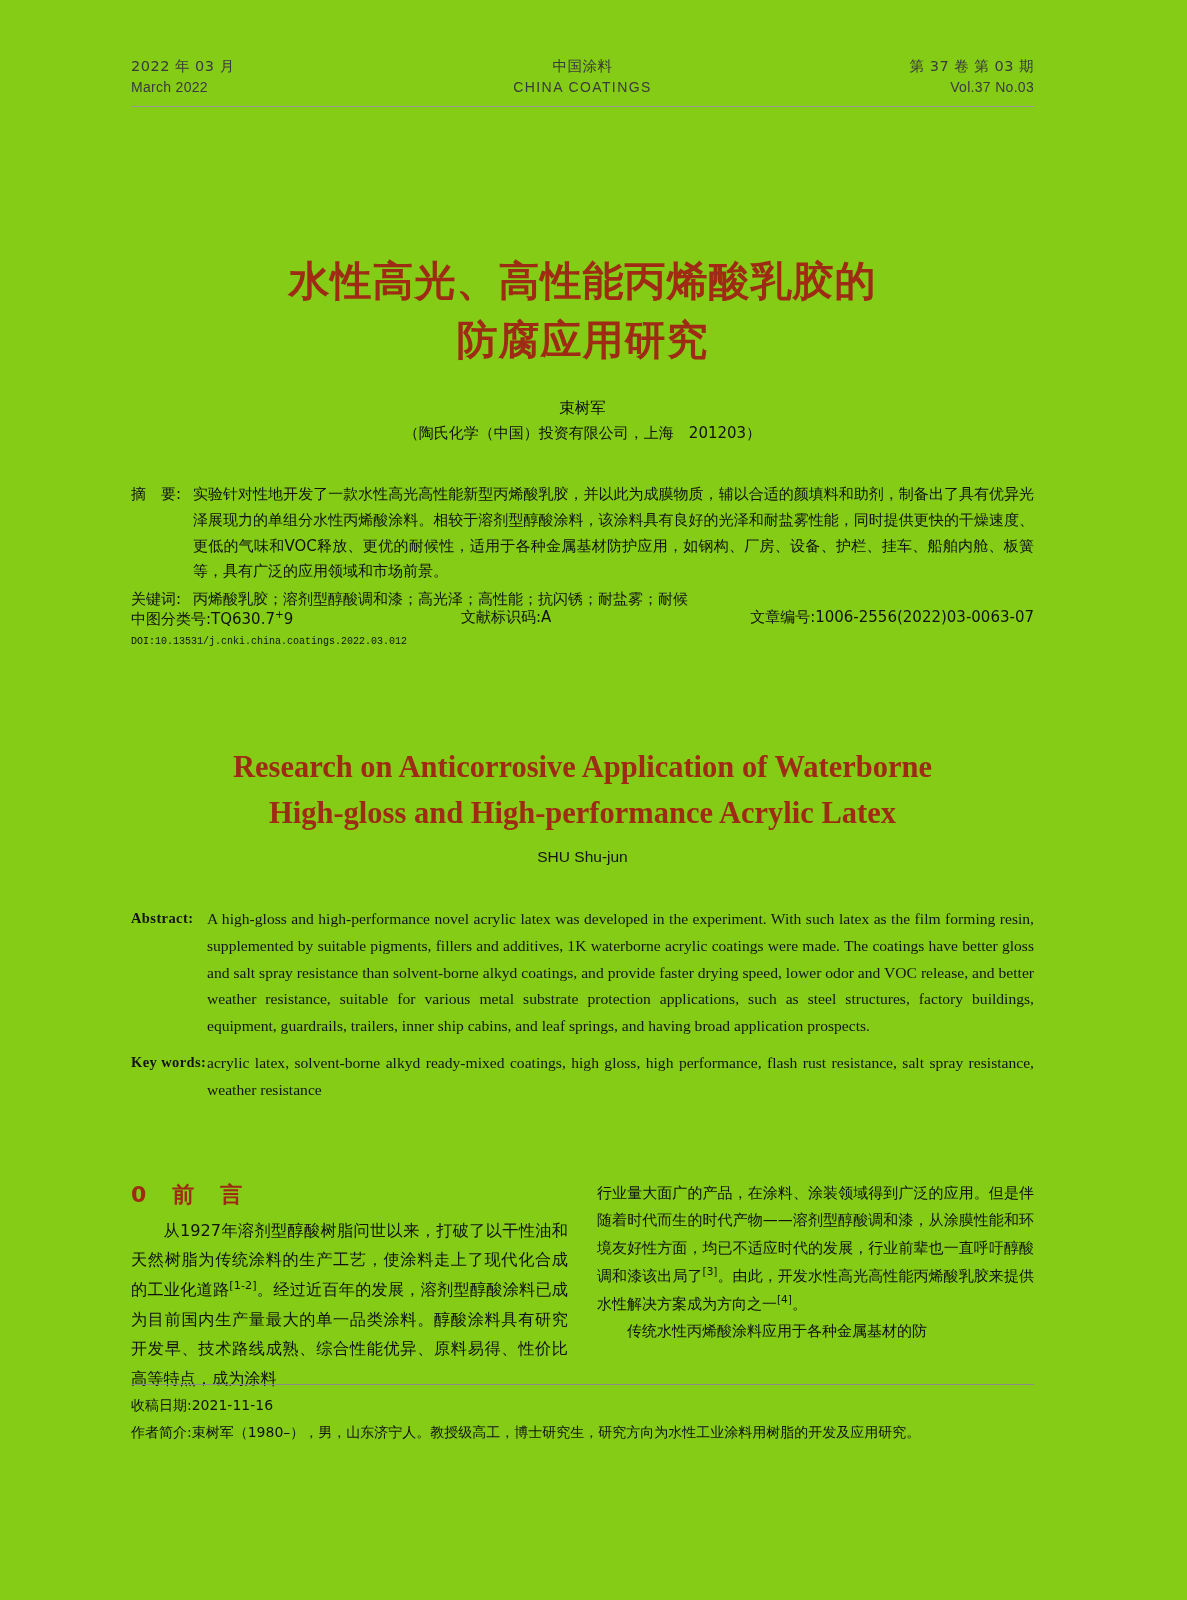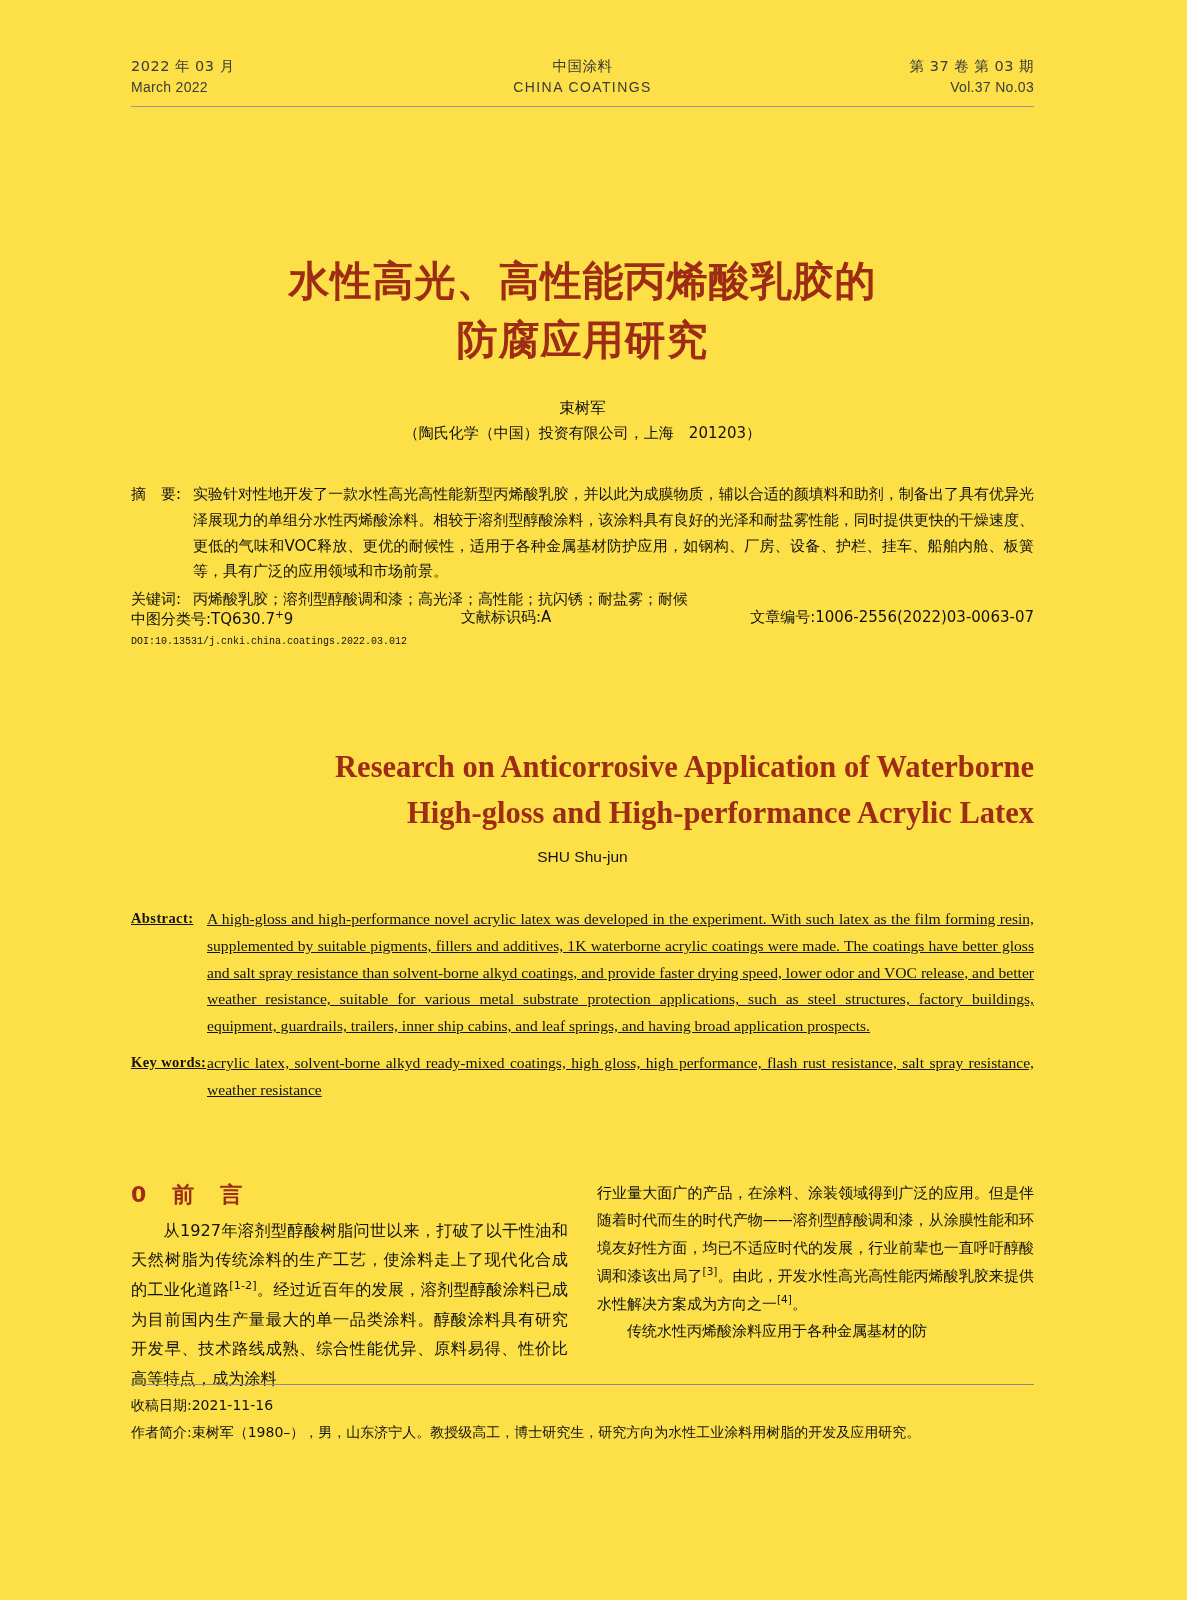--- a/index.html
+++ b/index.html
@@ -4,21 +4,21 @@
 <style>
   html, body {
     margin: 0;
     padding: 0;
     background: #ffffff;
   }
   .page {
     position: relative;
     width: 1187px;
     height: 1600px;
-    background: #fde047;
+    background: #84cc16;
     font-family: "Liberation Serif", serif;
     color: #141414;
     overflow: hidden;
   }
 
   
   .runhead {
     position: absolute;
     left: 131px;
     top: 55px;
@@ -117,21 +117,21 @@
     color: #111;
   }
   .sup { font-size: 70%; vertical-align: super; }
 
   
   .en-title {
     position: absolute;
     left: 131px;
     top: 745px;
     width: 903px;
-    text-align: right;
+    text-align: center;
     color: #9e2b14;
     font-family: "Liberation Serif", serif;
     font-weight: bold;
     font-size: 30.5px;
     line-height: 1.5;
   }
   .en-author {
     position: absolute;
     left: 131px;
     top: 848px;
@@ -153,21 +153,20 @@
 
   
   .en-abs {
     position: absolute;
     left: 131px;
     top: 906px;
     width: 903px;
     font-family: "Liberation Serif", serif;
     font-size: 15.6px;
     line-height: 1.72;
-    text-decoration: underline;
   }
   .en-abs .row { display: flex; margin-bottom: 10px; }
   .en-abs .lab {
     width: 76px;
     flex: none;
     font-weight: bold;
     font-size: 14.5px;
     letter-spacing: .4px;
   }
   .en-abs .body { flex: 1; text-align: justify; }

